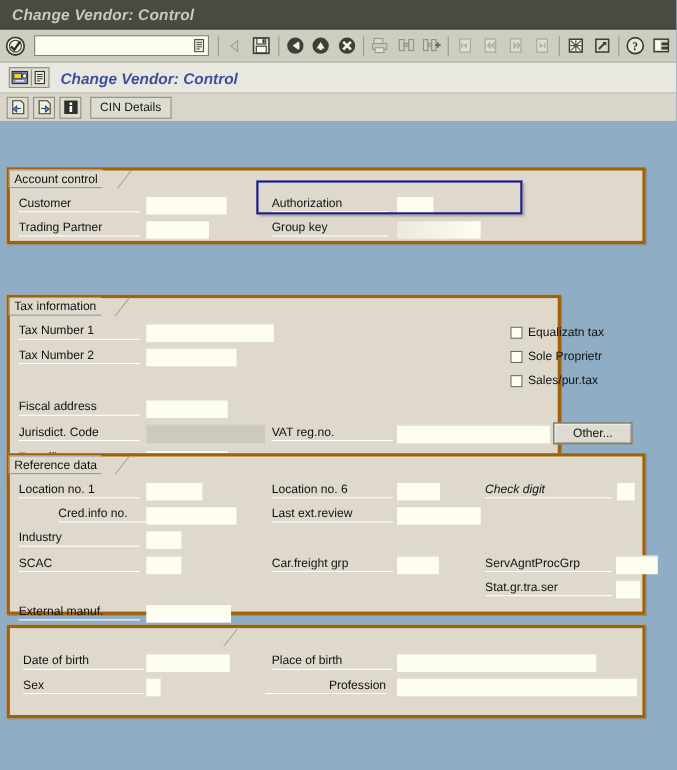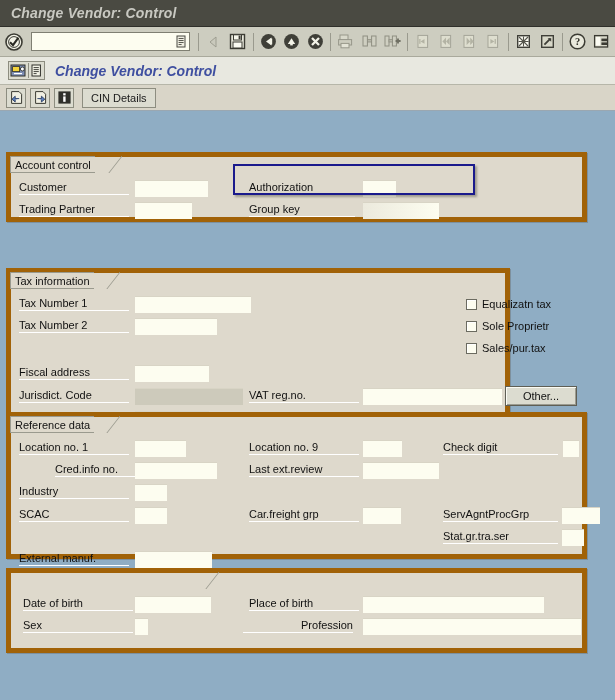--- a/index.html
+++ b/index.html
@@ -91,21 +91,21 @@
 
   .fld{ position:absolute; background:#fdfdf0; height:17px;
         border-top:1px solid #d8d4c5; }
   .fld.ro{ background:#cdcabb; border:1px solid #ffffff; }
   .fld.gr{ background:#cdcabb; }
   .fld.shade{ background:linear-gradient(to right,#eceadd,#fdfdf0); }
 
   
   .grp{
     position:absolute; background:#ded9cc;
-    border:5px solid #a16207;
+    border:3px solid #a16207;
     box-shadow:1px 1px 0 #7d909e;
   }
   .grp > .cap{
     position:absolute; top:-1px; left:-1px; height:17px;
     background:#ded9cc;
     border:1px solid #9a9a8e; border-right:none;
     display:flex; align-items:center;
     padding:0 4px; font-size:11px; color:#111;
   }
   .capnotch{
@@ -437,26 +437,26 @@
 
   <div class="grp" style="left:6px; top:301px; width:581px; height:147px;">
     <div class="cap">Reference data</div>
     <div class="capnotch" style="left:93px;"></div>
 
     <span class="ulbl" style="left:8px; top:24px; width:110px;">Location no. 1</span>
     <div class="fld" style="left:124px; top:23px; width:51px;">
       <span></span>
     </div>
 
-    <span class="ulbl" style="left:238px; top:24px; width:110px;">Location no. 9</span>
+    <span class="ulbl" style="left:238px; top:24px; width:110px;">Location no. 6</span>
     <div class="fld" style="left:352px; top:23px; width:39px;">
       <span></span>
     </div>
 
-    <span class="ulbl" style="left:432px; top:24px; width:115px;">Check digit</span>
+    <span class="ulbl" style="left:432px; top:24px; width:115px;font-style:italic;">Check digit</span>
     <div class="fld" style="left:552px; top:23px; width:16px;">
       <span></span>
     </div>
 
     <span class="ulbl" style="left:8px; top:46px; width:110px;margin-left:36px;">Cred.info no.</span>
     <div class="fld" style="left:124px; top:45px; width:82px;">
       <span></span>
     </div>
 
     <span class="ulbl" style="left:238px; top:46px; width:110px;">Last ext.review</span>

